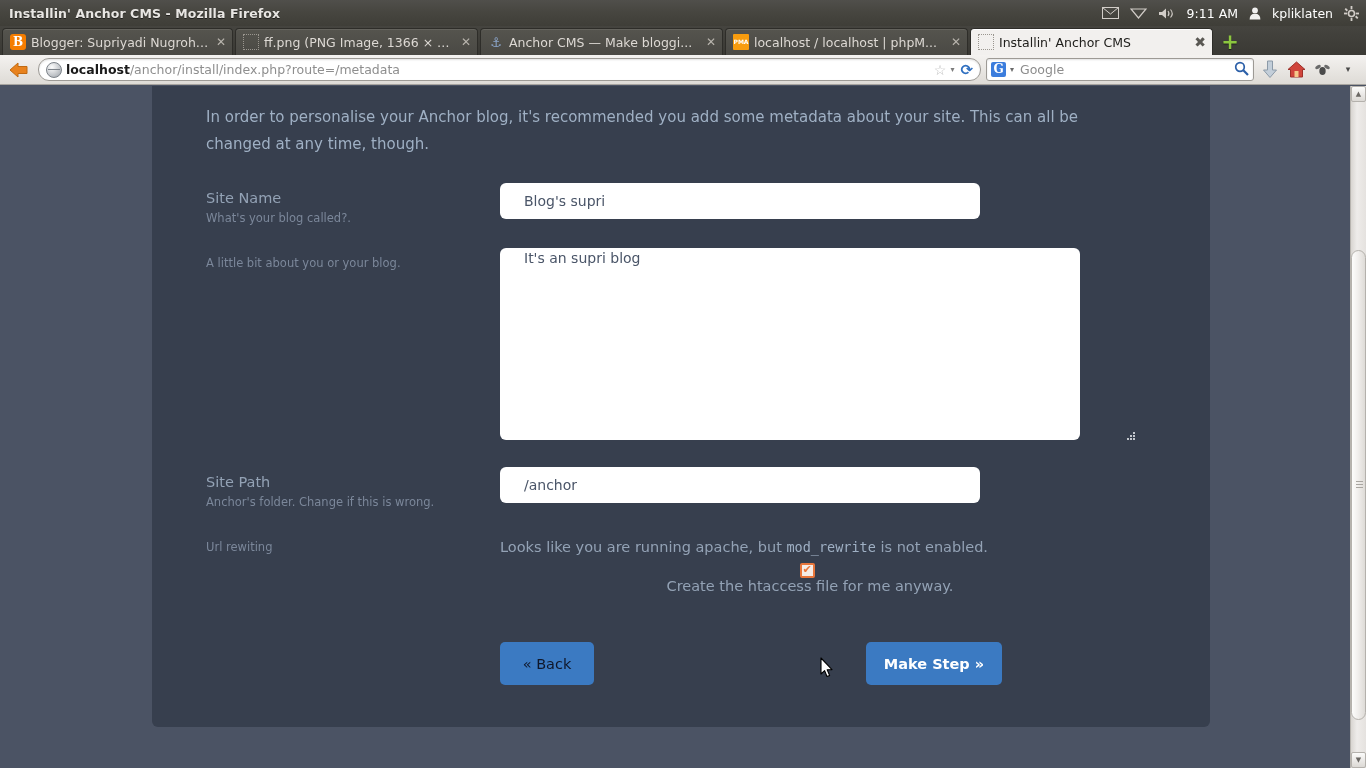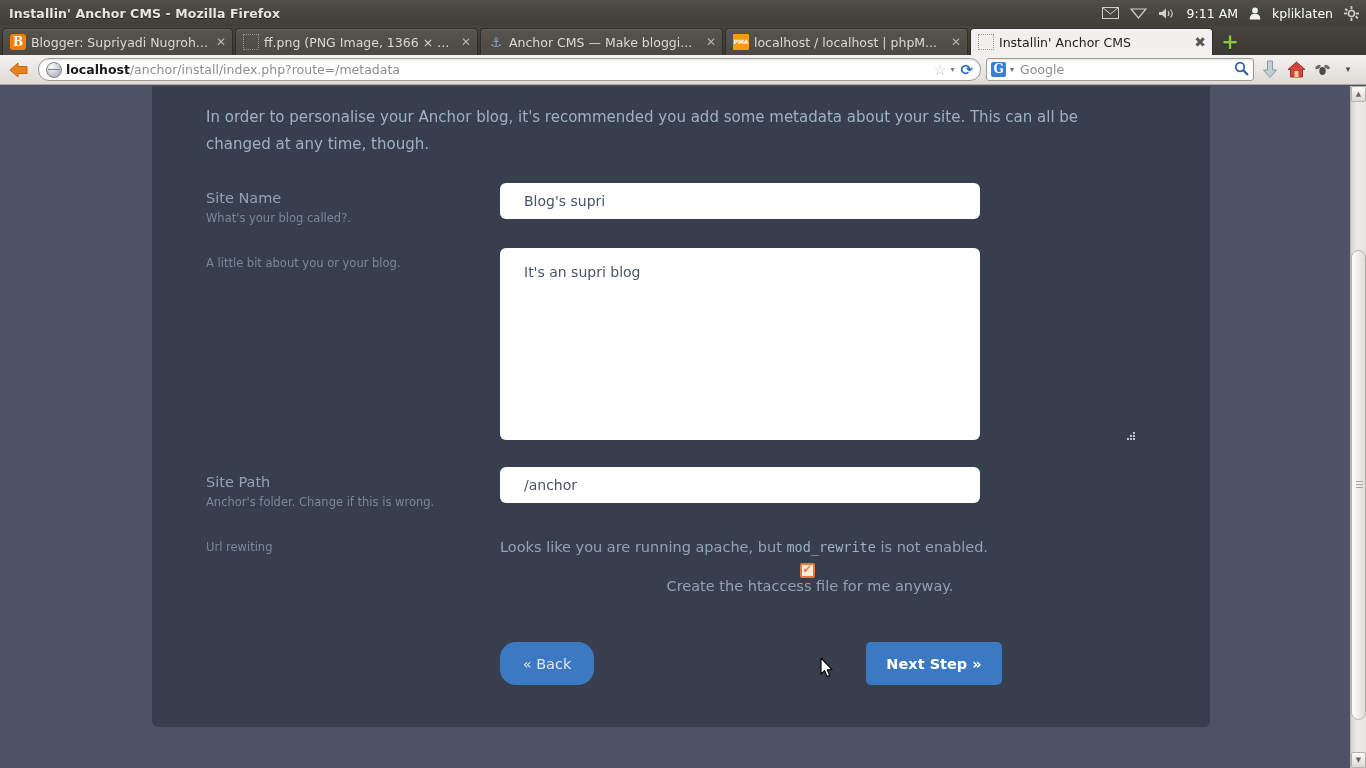--- a/index.html
+++ b/index.html
@@ -174,21 +174,21 @@
   .field {
     position: absolute; left: 294px;
     background: #ffffff; border: none; border-radius: 6px;
     color: #4a5568; font-size: 14px;
     font-family: "DejaVu Sans", "Liberation Sans", sans-serif;
     padding: 0 0 0 24px;
     outline: none;
   }
   input.field { width: 480px; height: 36px; line-height: 36px; }
   textarea.field {
-    width: 480px; height: 192px; padding-top: 14px;
+    width: 580px; height: 192px; 
     resize: none; line-height: 20px;
   }
   .resize-grip {
     position: absolute; right: 20px; bottom: 10px;
     width: 10px; height: 10px; pointer-events: none;
   }
   .resize-grip i {
     position: absolute; width: 2px; height: 2px; background: #c3c7cd; display:block;
   }
 
@@ -212,21 +212,21 @@
   }
   .cb-label { color: #93a2b5; font-size: 14.5px; }
 
   .btn {
     position: absolute;
     height: 43px; border: none; border-radius: 5px;
     background: #3b7ac2; cursor: pointer;
     font-family: "DejaVu Sans", "Liberation Sans", sans-serif;
     font-size: 14.5px;
   }
-  .btn-back { left: 294px; width: 94px; color: #e5e5e5; border-radius: 16px; }
+  .btn-back { left: 294px; width: 94px; color: #0f172a; }
   .btn-next { left: 660px; width: 136px; color: #ffffff; font-weight: bold; }
 
   
   .cursor {
     position: absolute; left: 820px; top: 571px;
     width: 14px; height: 21px; pointer-events: none; z-index: 50;
   }
 
   
   .scrollbar {
@@ -430,21 +430,21 @@
         <div class="cleanurl-msg"><span>Looks like you are running apache, but </span><code>mod_rewrite</code><span> is not enabled.</span></div>
         <div class="cb-row">
           <span class="cb"></span>
           <span class="cb-label">Create the htaccess file for me anyway.</span>
         </div>
       </div>
     </div>
 
     <div class="row" style="top:556px;height:43px">
       <button class="btn btn-back">« Back</button>
-      <button class="btn btn-next">Next Step »</button>
+      <button class="btn btn-next">Make Step »</button>
     </div>
 
   </div>
 
   <span class="cursor">
     <svg width="14" height="21" viewBox="0 0 14 21">
         <path d="M1 1 L1 17 L4.6 13.6 L7 19.5 L9.6 18.4 L7.2 12.8 L12 12.6 Z" fill="#ffffff" stroke="#000000" stroke-width="1.1" stroke-linejoin="round"></path>
       </svg>
   </span>
 </div>

